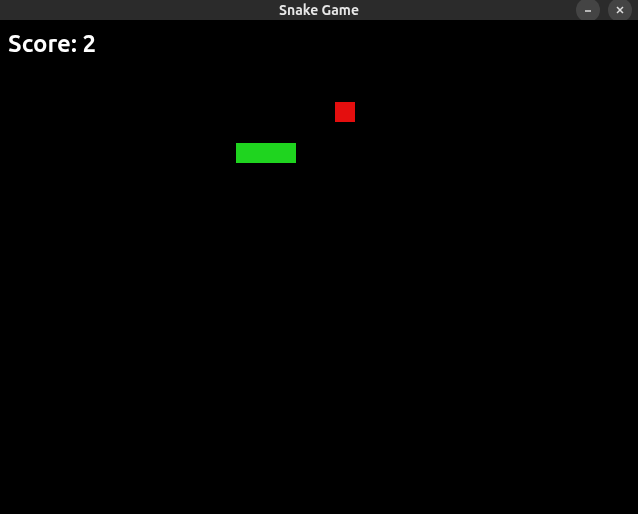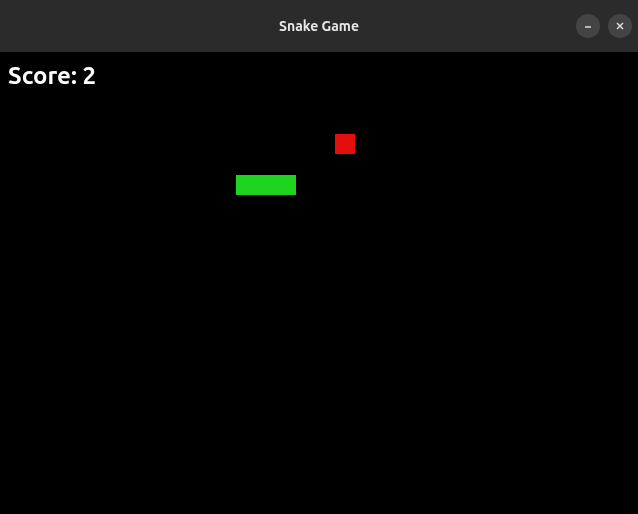--- a/index.html
+++ b/index.html
@@ -9,21 +9,21 @@
     }
     body {
       width: 638px;
       height: 514px;
       background: #000;
       font-family: Ubuntu, "Segoe UI", Arial, sans-serif;
       overflow: hidden;
       position: relative;
     }
     .titlebar {
-      height: 52px;
+      height: 20px;
       background: #2b2b2b;
       display: flex;
       align-items: center;
       justify-content: center;
       position: relative;
     }
     .title {
       color: #e8e8e8;
       font-size: 14px;
       font-weight: 600;

